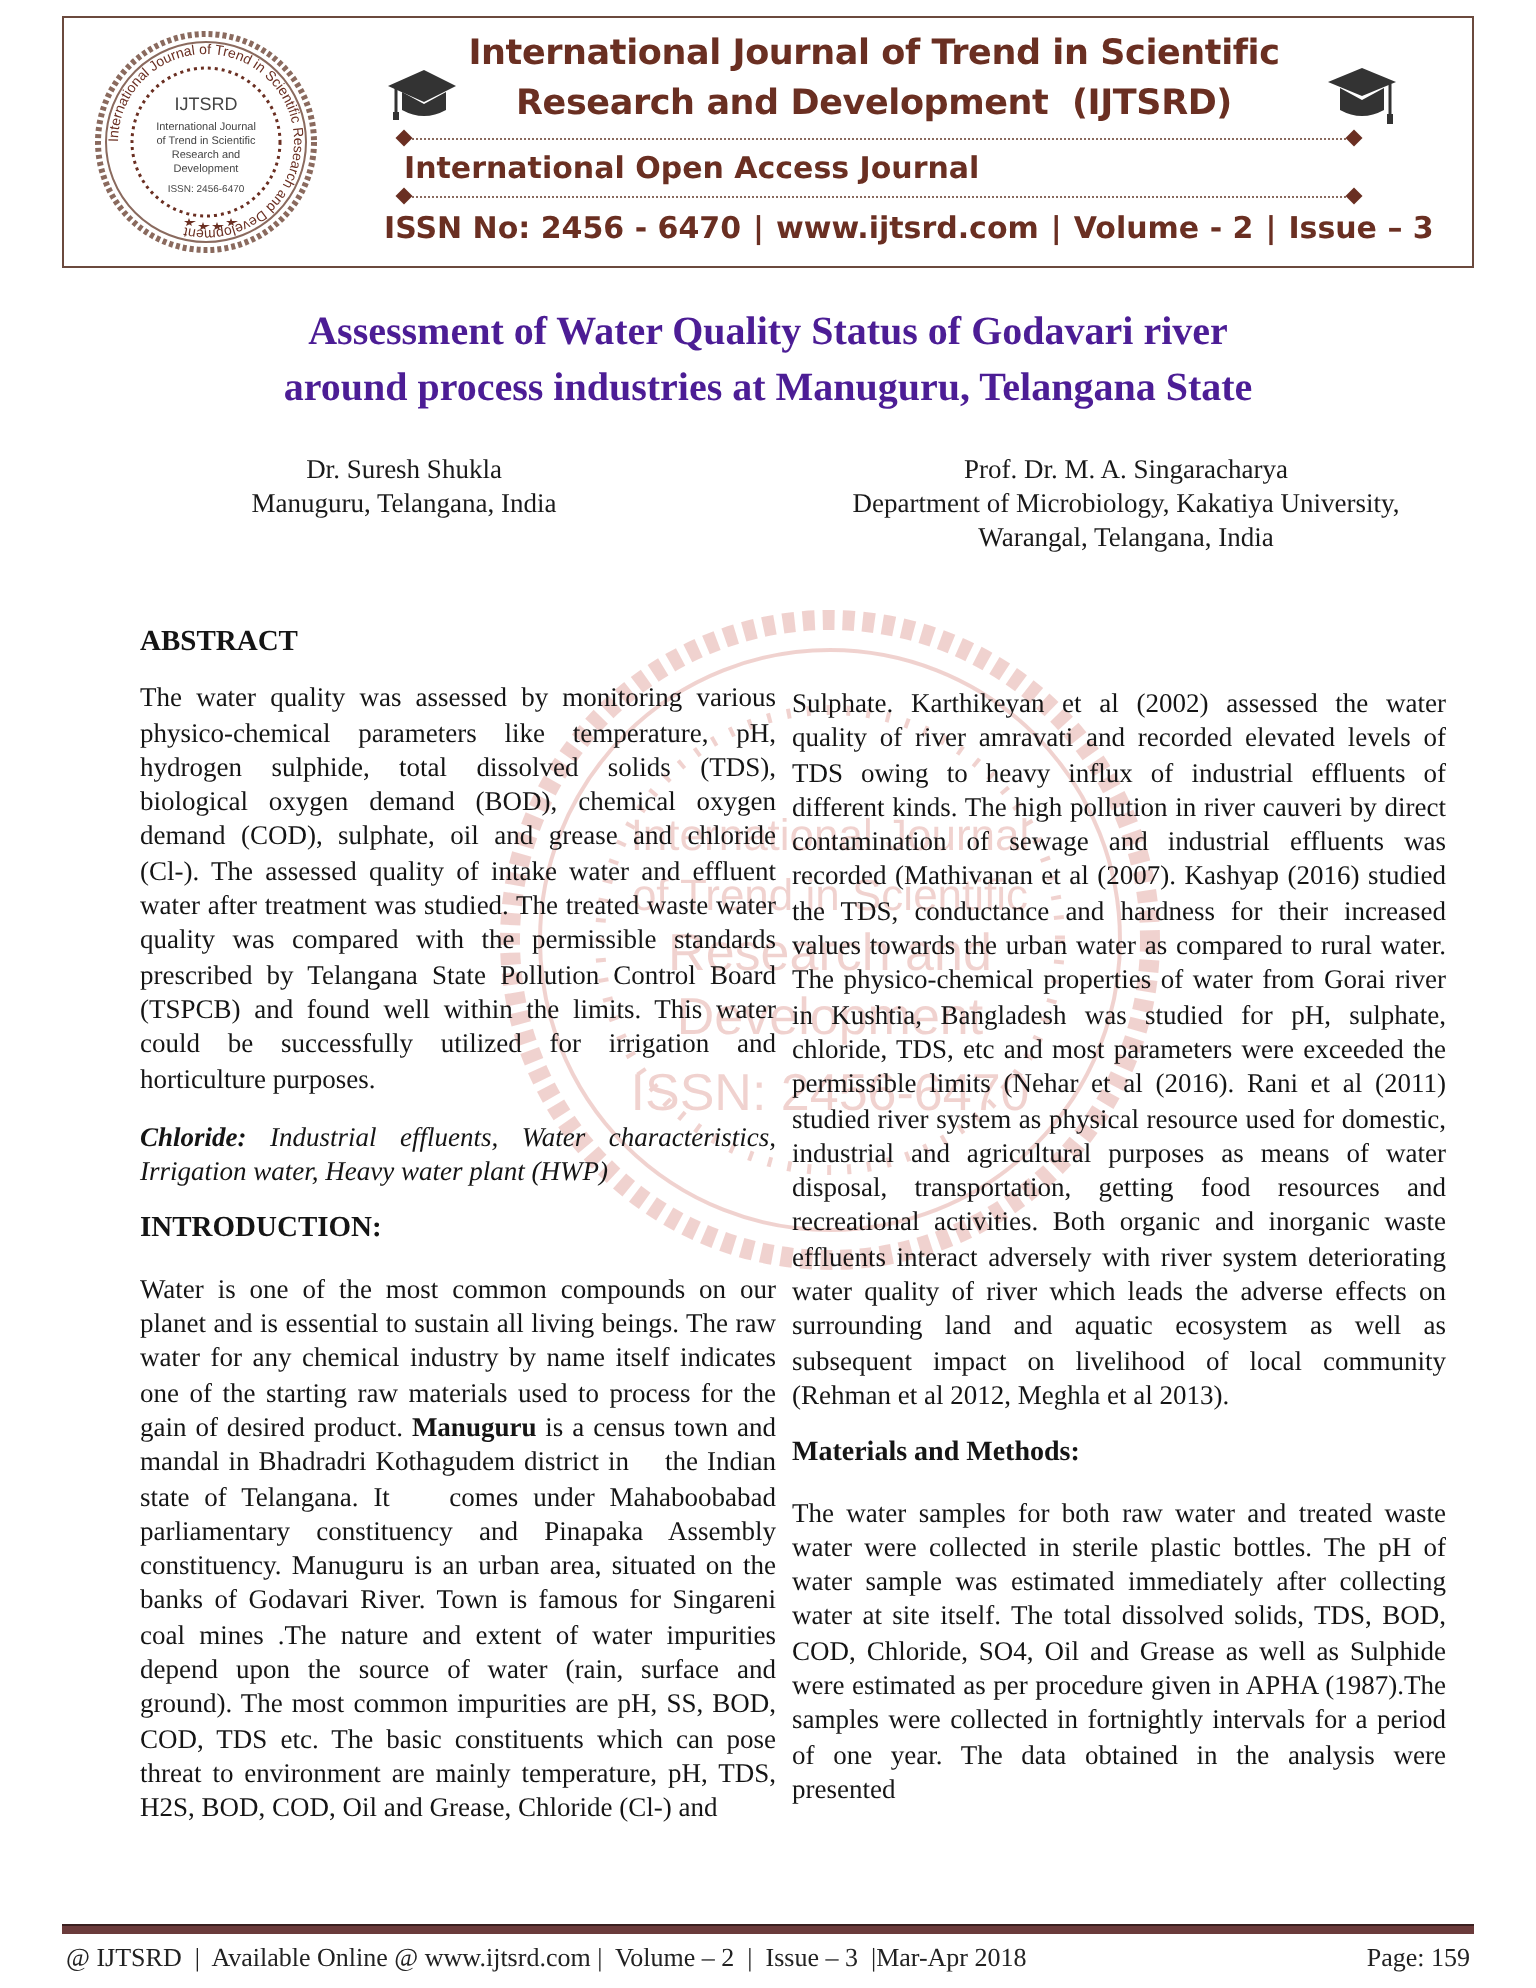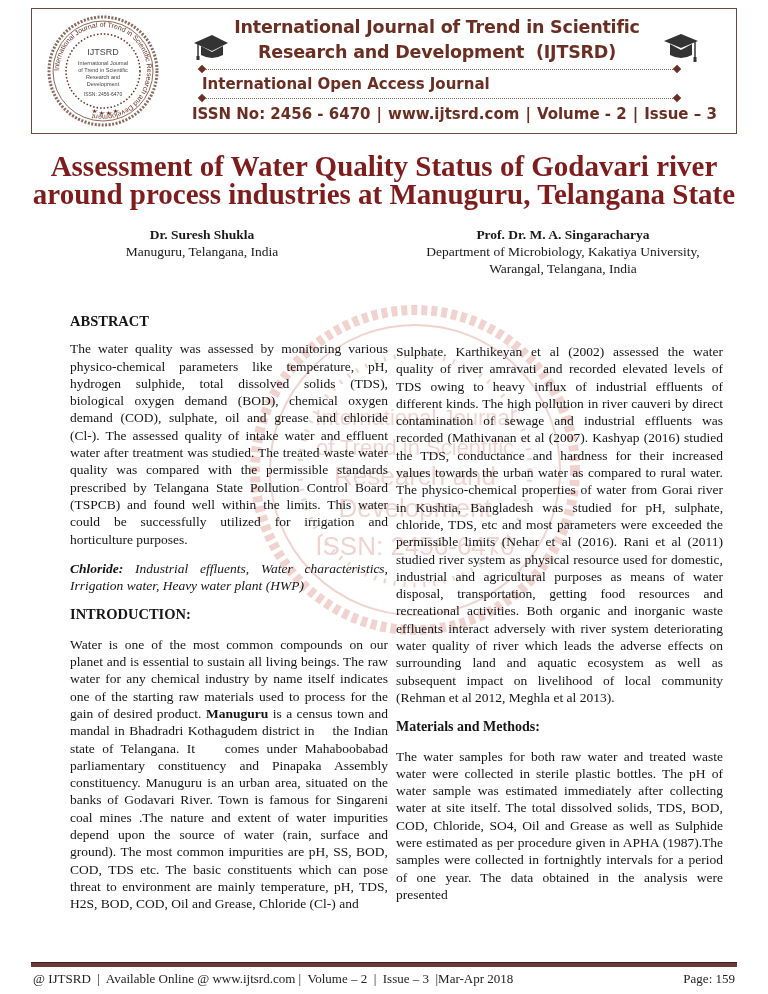--- a/index.html
+++ b/index.html
@@ -43,24 +43,24 @@
   .issn-line .sep { margin: 0 6px; }
 
   
   .watermark {
     position: absolute; left: 250px; top: 305px; width: 330px; height: 330px; opacity: 0.22; pointer-events: none;
   }
 
   
   .paper-title {
     position: absolute; left: 0; top: 152px; width: 768px; text-align: center;
-    font-weight: bold; font-size: 29px; line-height: 28px; color: #7f1d1d;
+    font-weight: bold; font-size: 20px; line-height: 28px; color: #4c1d95;
   }
   .author { position: absolute; top: 226px; width: 330px; text-align: center; font-size: 13.5px; line-height: 17px; }
-  .author .name { font-weight: bold; }
+  .author .name { font-weight: normal; }
   .author-1 { left: 37px; }
   .author-2 { left: 393px; width: 340px; }
 
   
   .col { position: absolute; font-size: 13.5px; line-height: 17.3px; text-align: justify; color: #151515; }
   .col-left { left: 46px; top: 313px; width: 318px; margin-left: 24px; }
   .col-right { left: 396px; top: 343px; width: 327px; }
   .col p { margin: 0; }
   .section-heading { font-weight: bold; font-size: 14.5px; margin: 0 0 10px 0 !important; }
   .gap { height: 12px; }

